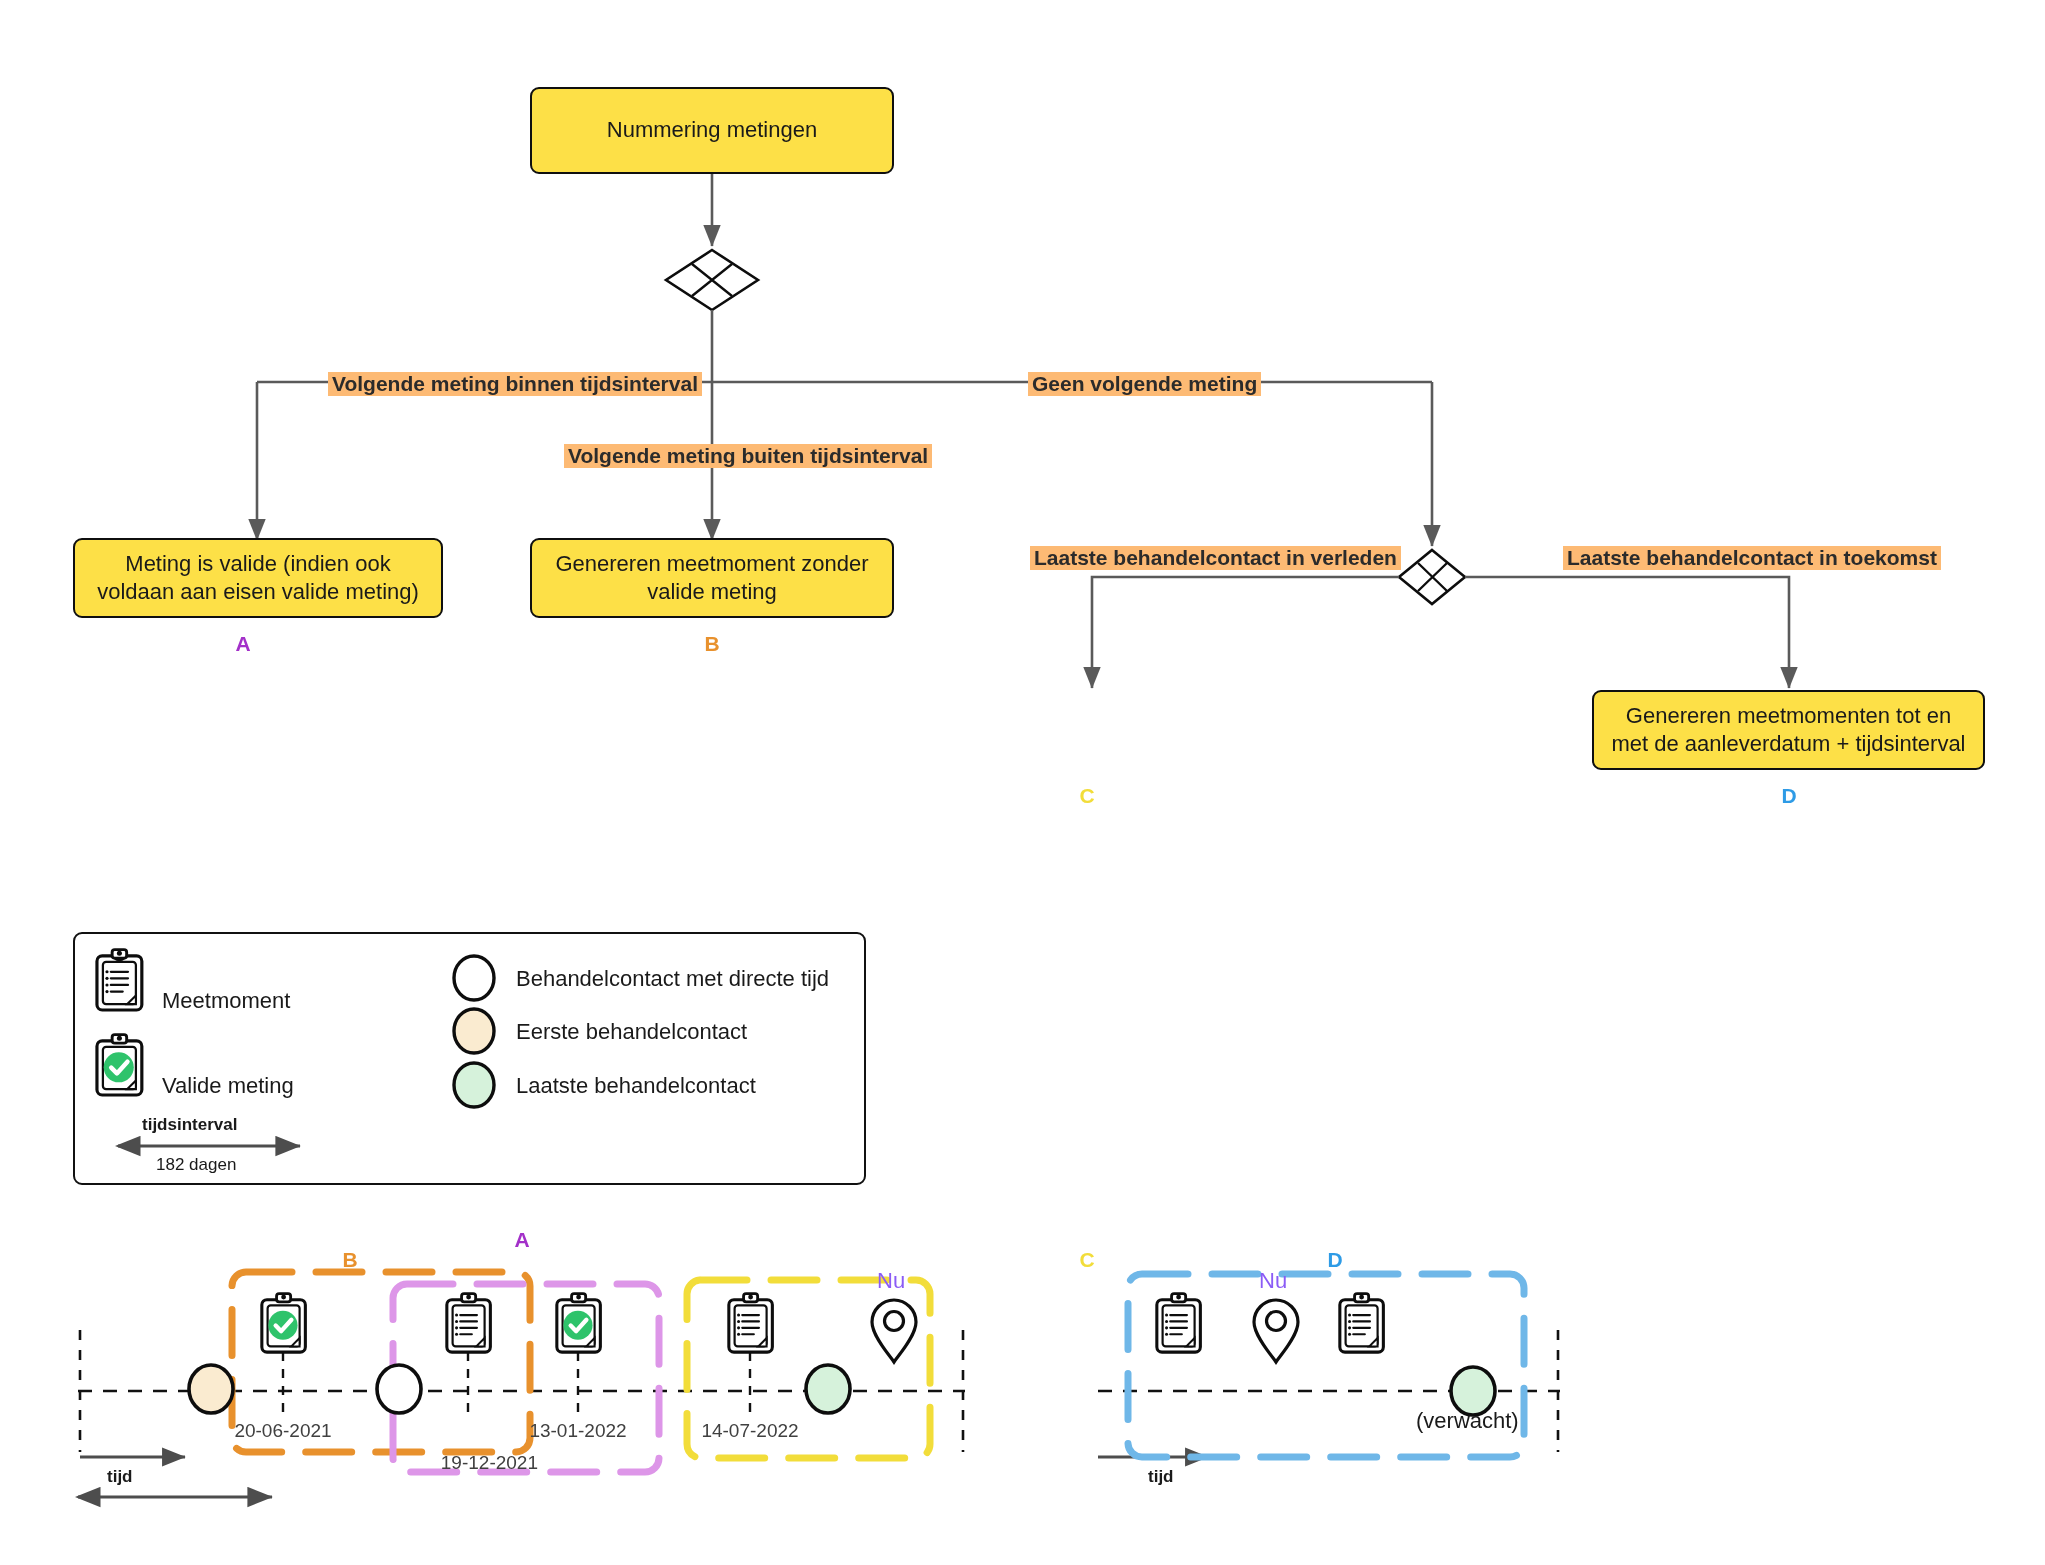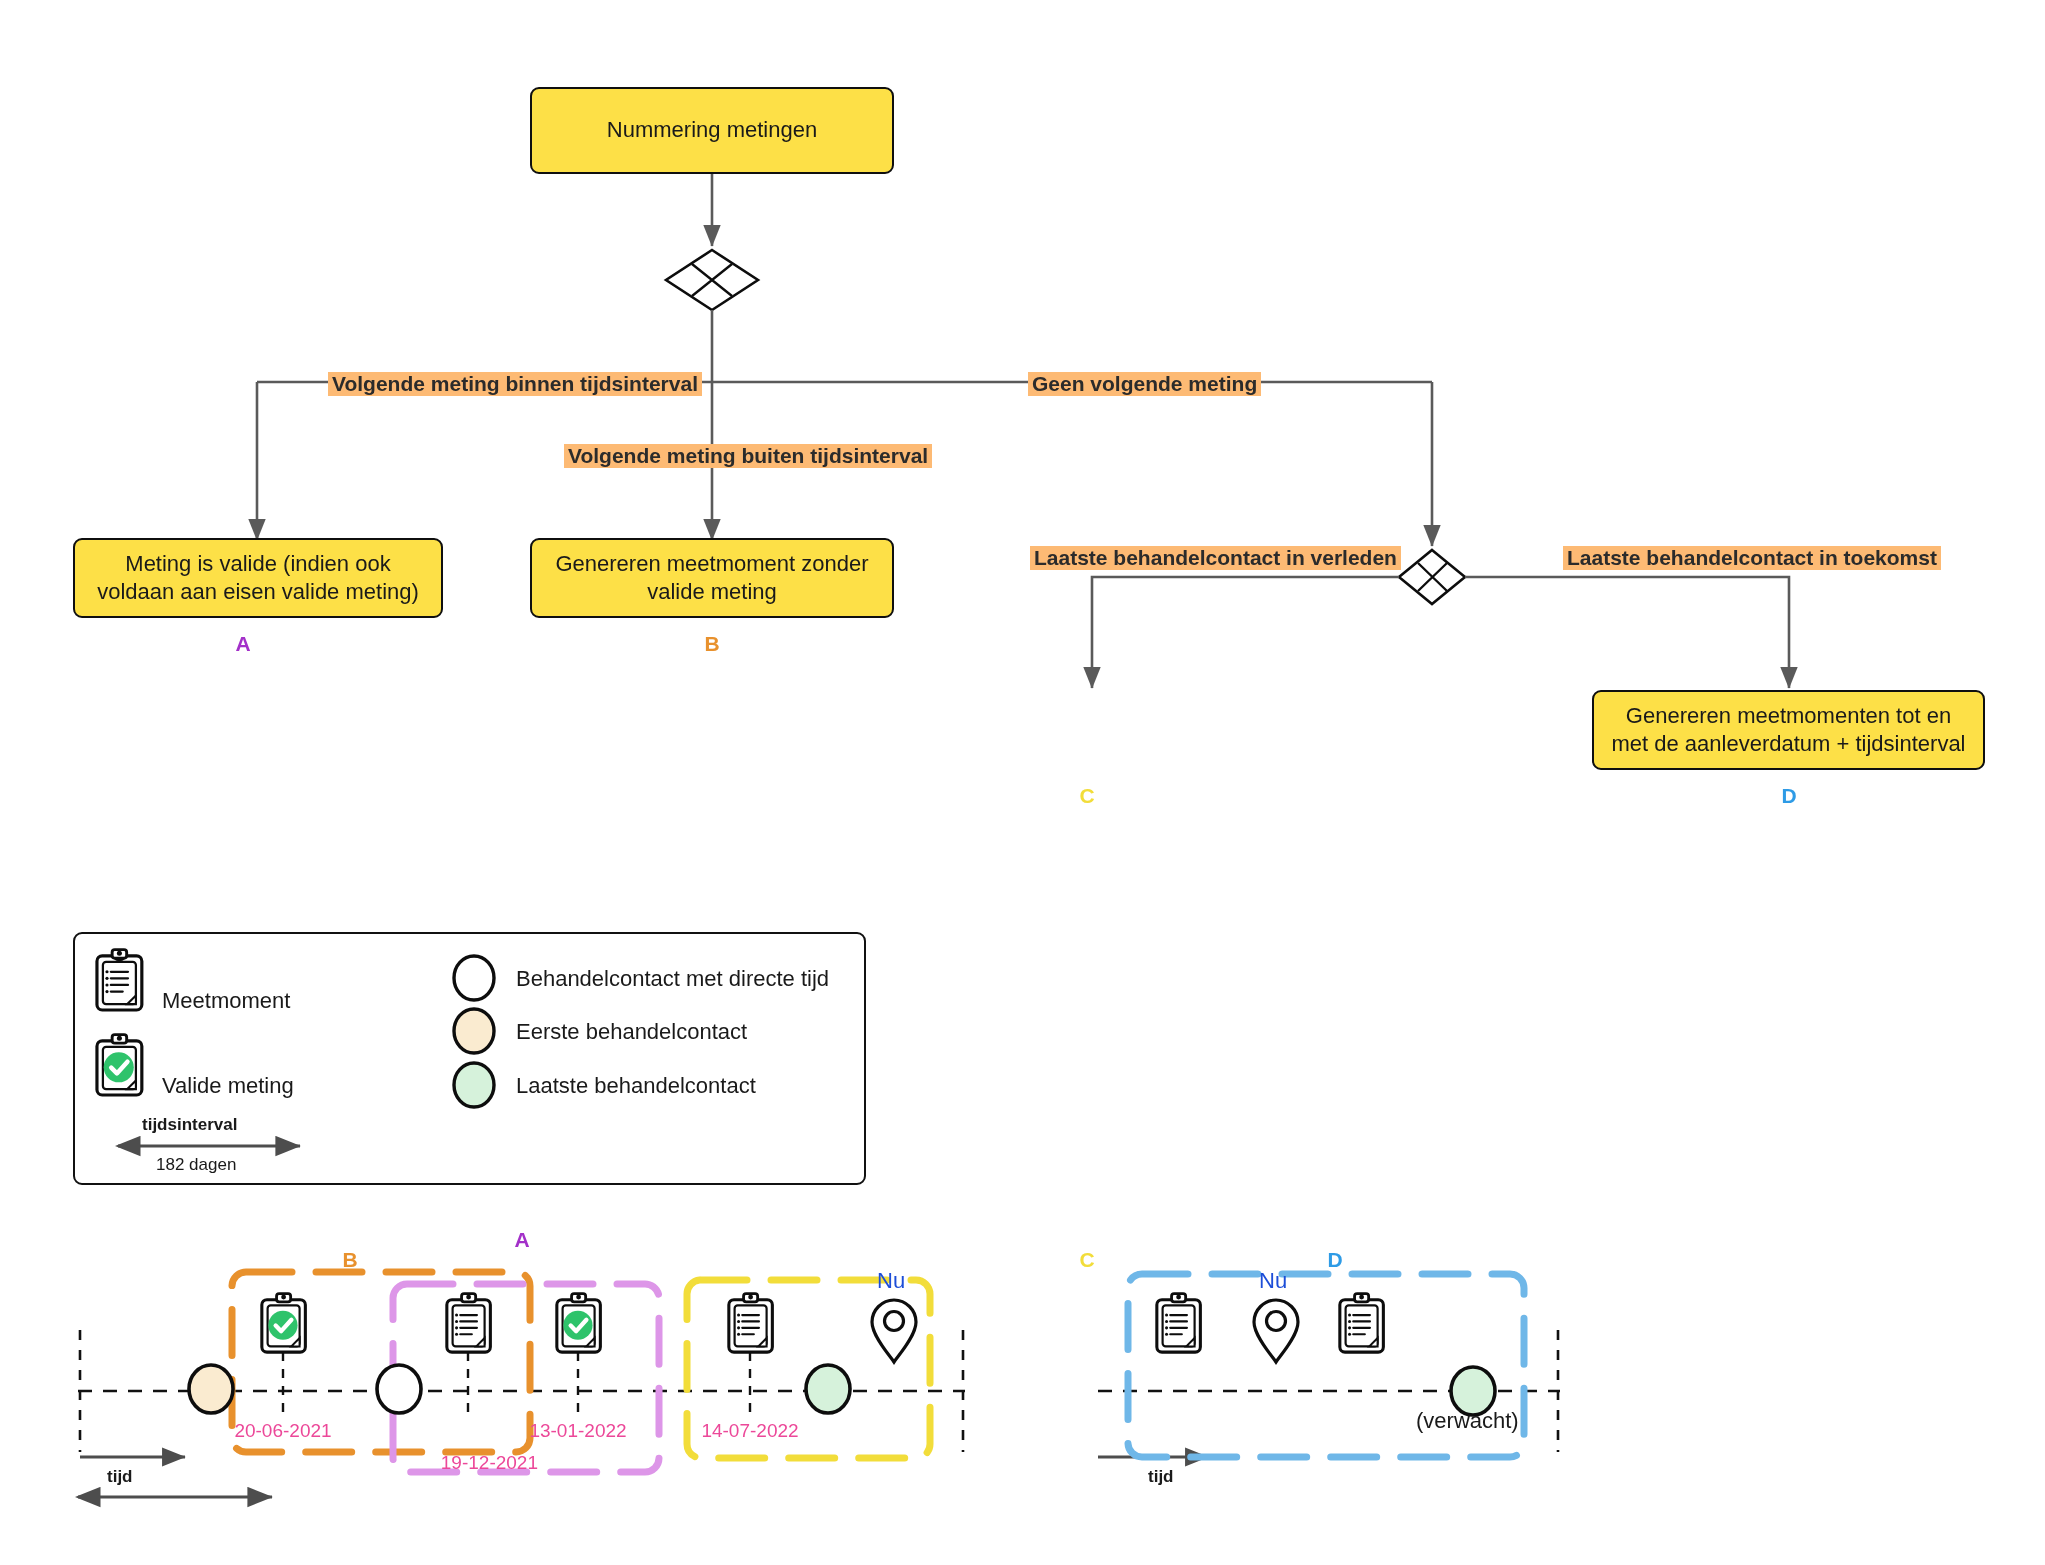--- a/index.html
+++ b/index.html
@@ -20,22 +20,22 @@
   
   .elabel{position:absolute;font-size:21px;font-weight:bold;color:#2b2b2b;
           background:#fdba74;padding:0 4px;white-space:nowrap;margin-left:11px;}
 
   
   .legend{position:absolute;box-sizing:border-box;border:2.4px solid #111;
           border-radius:9px;background:#fff;}
   .lg-text{position:absolute;font-size:22px;color:#1a1a1a;white-space:nowrap;}
   .lg-bold{position:absolute;font-size:17px;font-weight:bold;color:#1a1a1a;white-space:nowrap;}
   .lg-small{position:absolute;font-size:17px;color:#1a1a1a;white-space:nowrap;}
-  .datelab{position:absolute;font-size:19px;color:#ec4899;white-space:nowrap;text-align:center;}
-  .nulab{position:absolute;font-size:22px;color:#1d4ed8;white-space:nowrap;}
+  .datelab{position:absolute;font-size:19px;color:#404040;white-space:nowrap;text-align:center;}
+  .nulab{position:absolute;font-size:22px;color:#8b5cf6;white-space:nowrap;}
   .verw{position:absolute;font-size:22px;color:#1a1a1a;white-space:nowrap;}
   .tijdlab{position:absolute;font-size:17px;font-weight:bold;color:#1a1a1a;}
   .brkt-lab{position:absolute;font-size:21px;font-weight:bold;text-align:center;}
 </style>
 </head>
 <body>
 
 <div class="stage">
 
   <svg class="layer">

